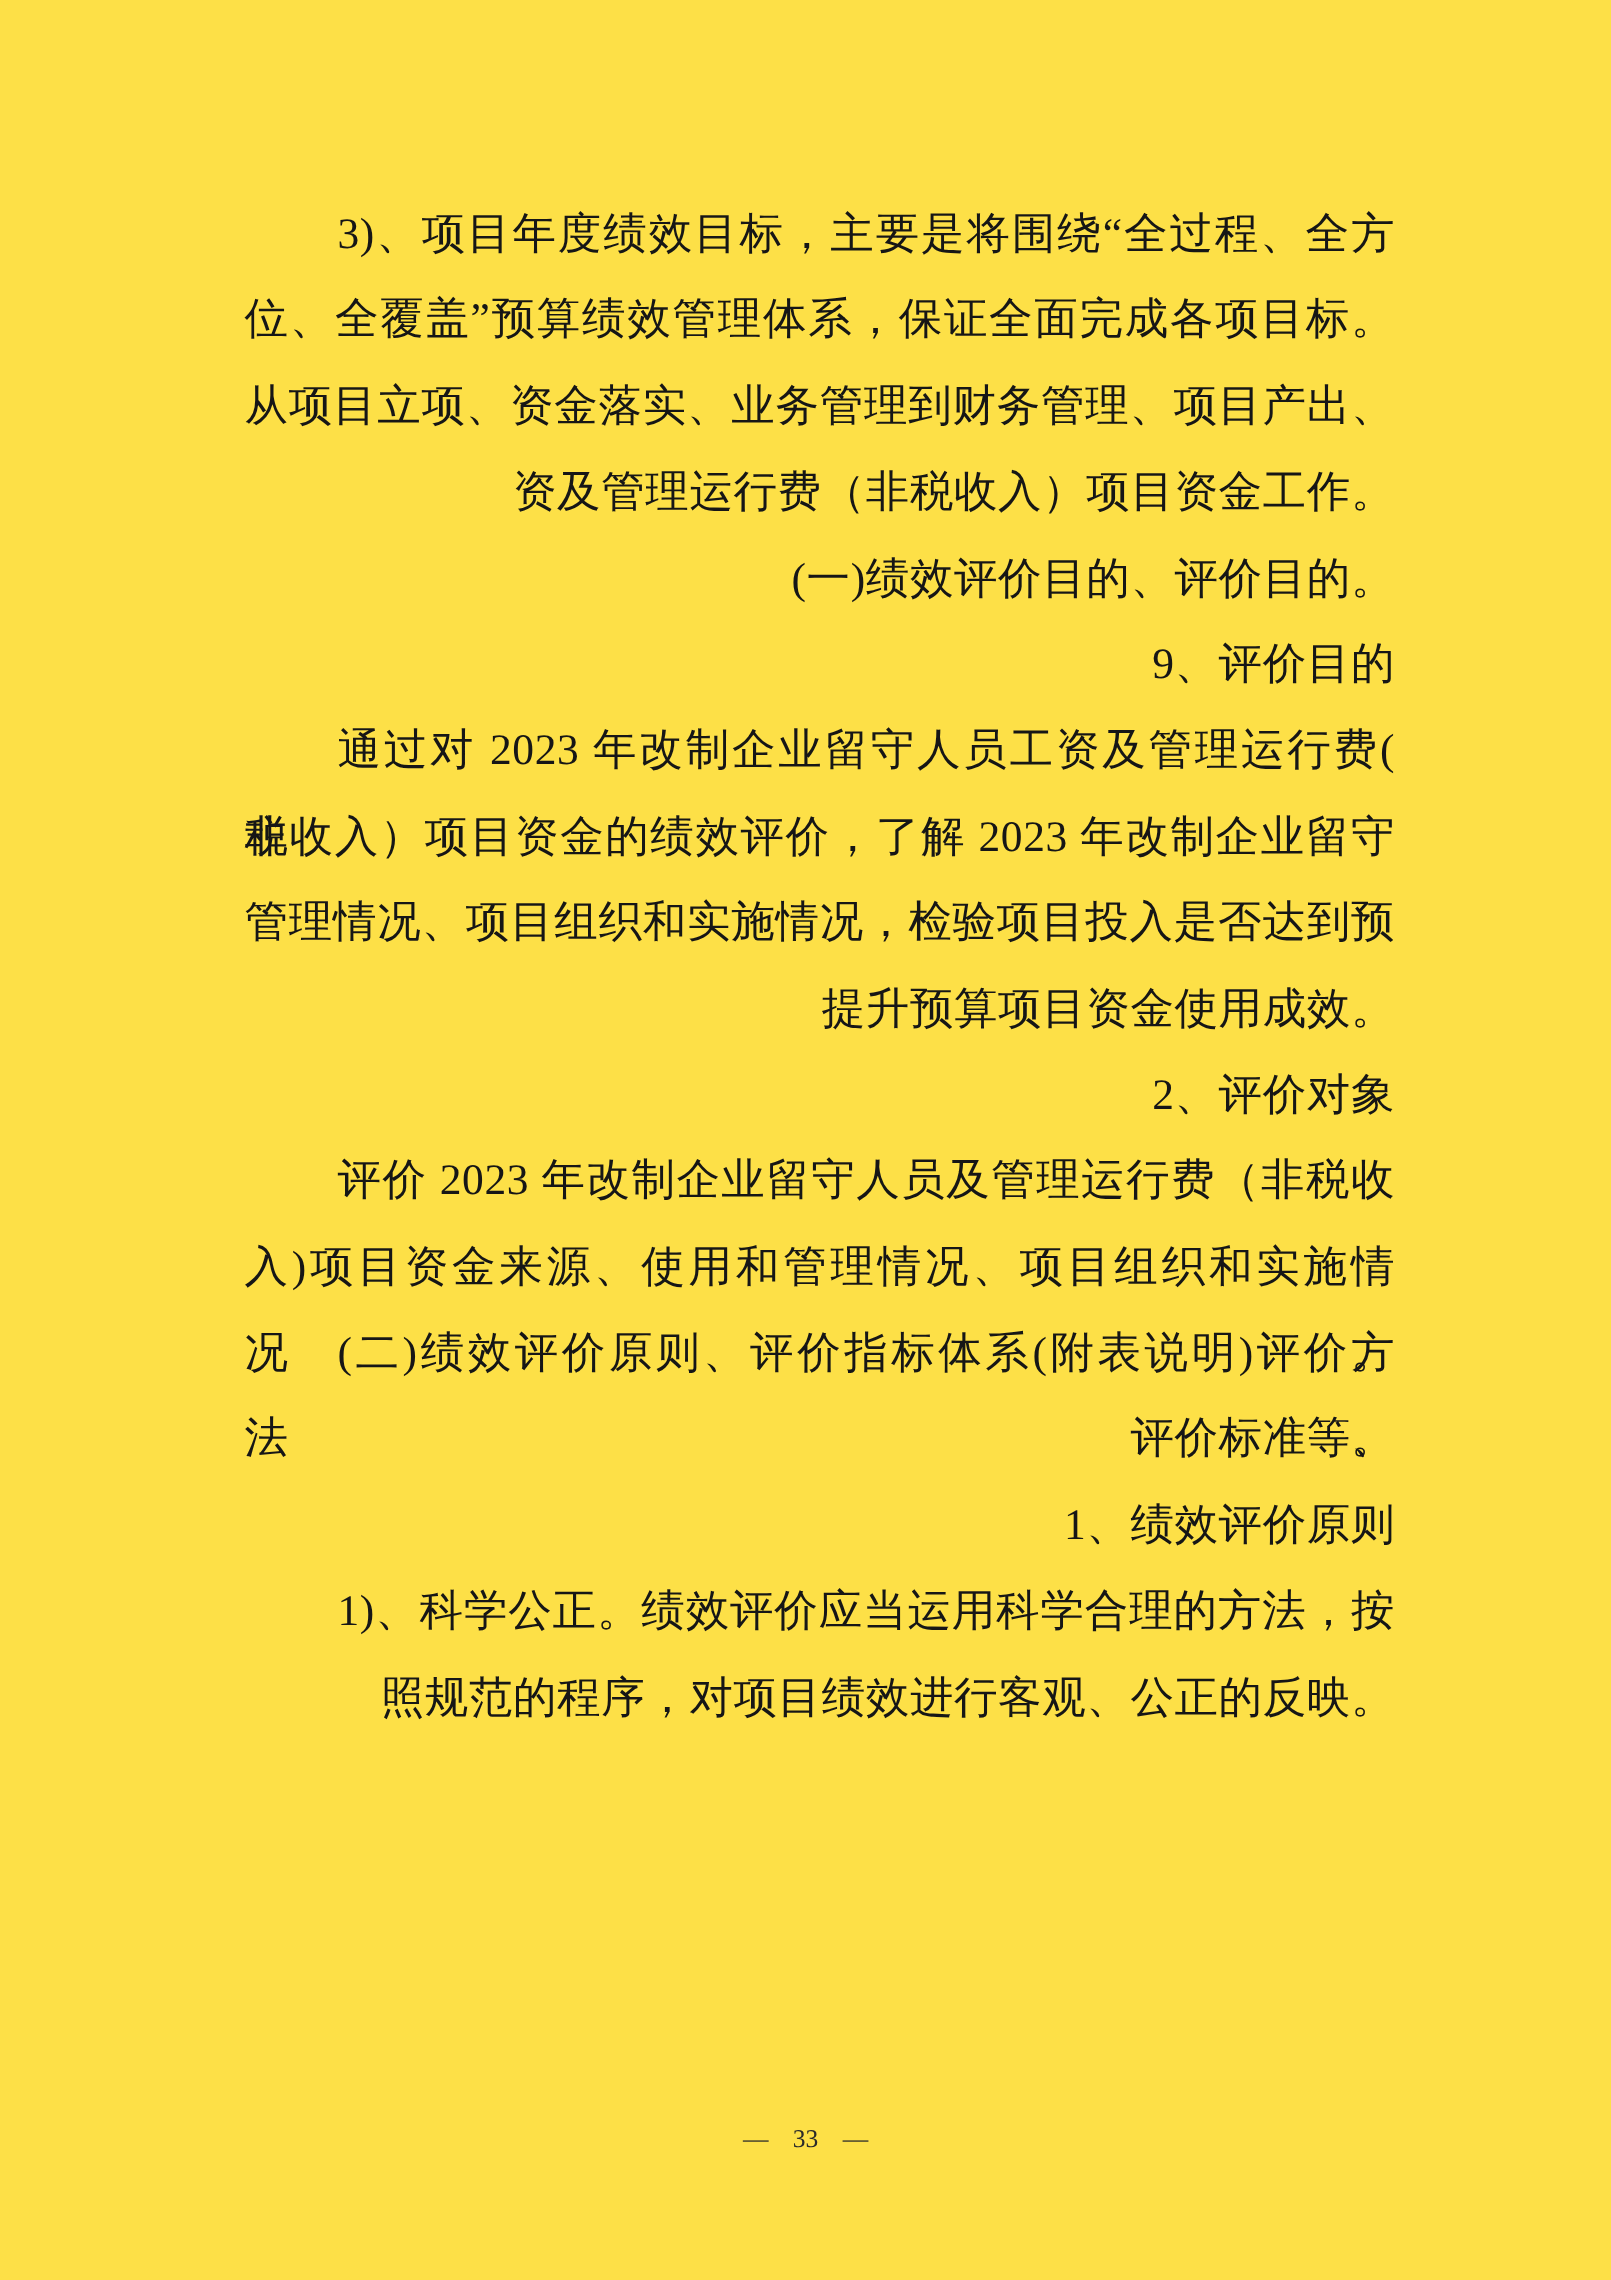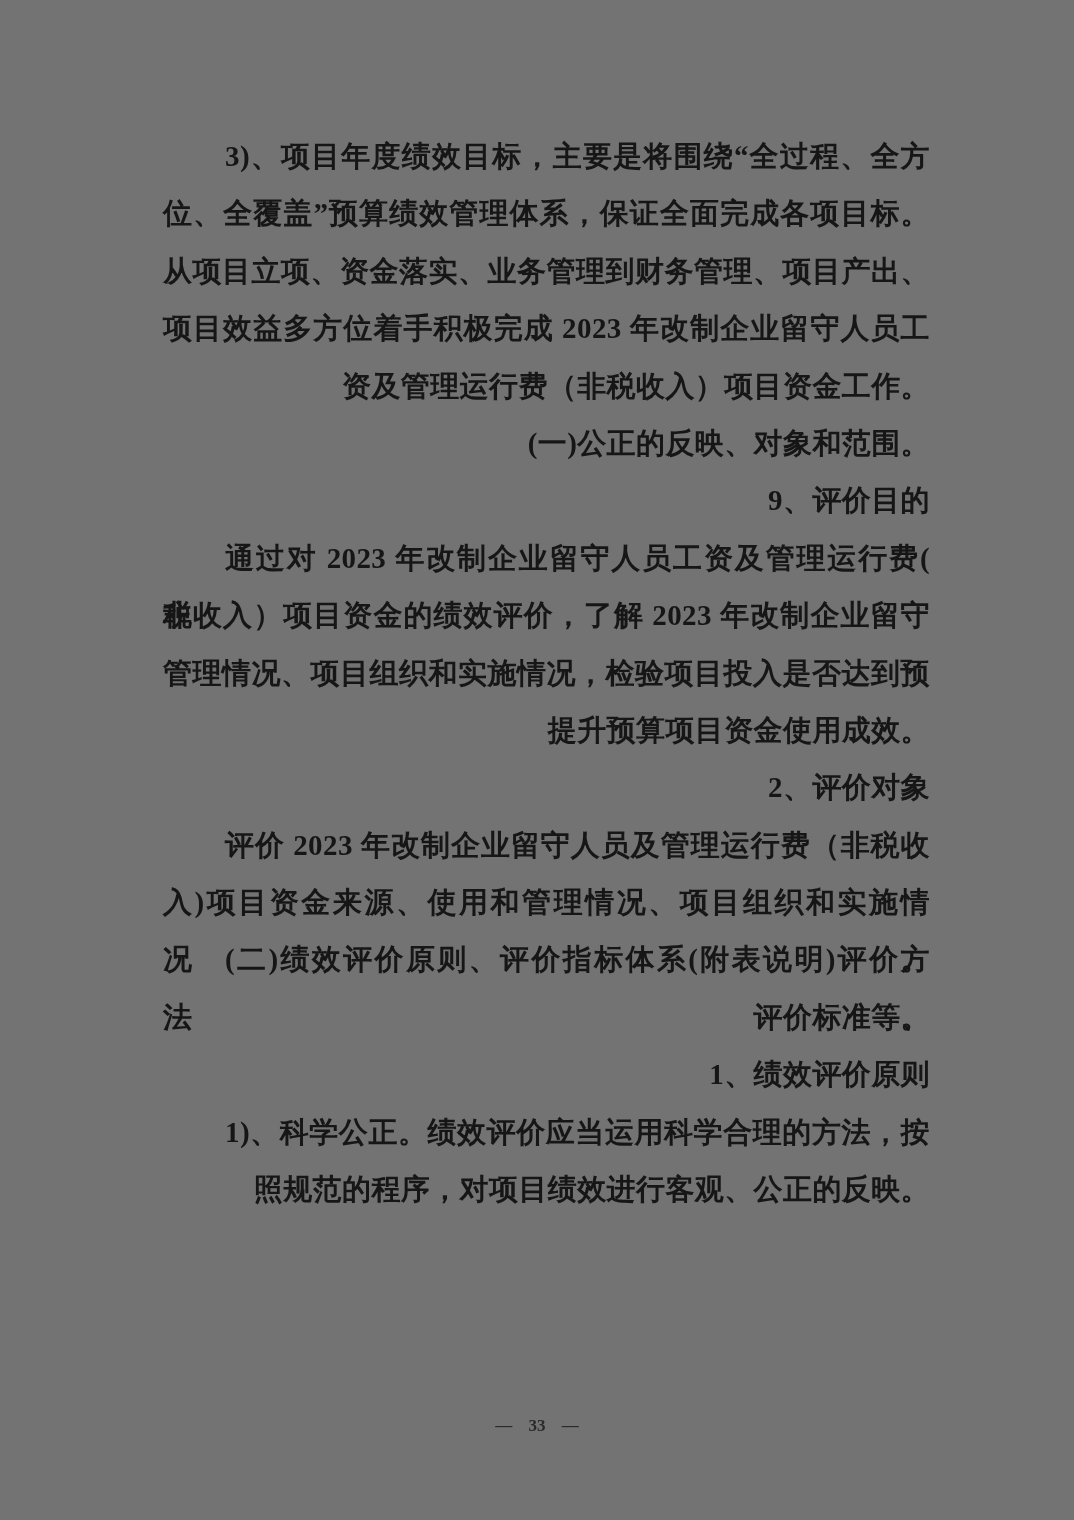--- a/index.html
+++ b/index.html
@@ -13,23 +13,22 @@
     background: #ffffff;
     font-family: "Liberation Serif", "DejaVu Serif", serif;
     color: #161616;
   }
   .page {
     position: absolute;
     left: 0;
     top: 0;
     width: 1074px;
     height: 1520px;
-    background: #737373;
+    background: #fde047;
     overflow: hidden;
-    font-weight: bold;
   }
   .text-block {
     position: absolute;
     left: 163px;
     top: 128px;
     width: 767px;
   }
   .line {
     height: 57.4px;
     line-height: 57.4px;
@@ -60,23 +59,22 @@
   }
 </style>
 </head>
 <body>
 
 <div class="page">
   <div class="text-block">
     <div class="line indent stretch">3)、项目年度绩效目标，主要是将围绕“全过程、全方</div>
     <div class="line stretch">位、全覆盖”预算绩效管理体系，保证全面完成各项目标。</div>
     <div class="line stretch">从项目立项、资金落实、业务管理到财务管理、项目产出、</div>
-    <div class="line stretch">项目效益多方位着手积极完成 2023 年改制企业留守人员工</div>
     <div class="line">资及管理运行费（非税收入）项目资金工作。</div>
-    <div class="line indent">(一)公正的反映、对象和范围。</div>
+    <div class="line indent">(一)绩效评价目的、评价目的。</div>
     <div class="line indent">9、评价目的</div>
     <div class="line indent stretch">通过对 2023 年改制企业留守人员工资及管理运行费( 非</div>
     <div class="line stretch">税收入）项目资金的绩效评价，了解 2023 年改制企业留守</div>
     <div class="line stretch">管理情况、项目组织和实施情况，检验项目投入是否达到预</div>
     <div class="line">提升预算项目资金使用成效。</div>
     <div class="line indent">2、评价对象</div>
     <div class="line indent stretch">评价 2023 年改制企业留守人员及管理运行费（非税收</div>
     <div class="line stretch">入)项目资金来源、使用和管理情况、项目组织和实施情况。</div>
     <div class="line indent stretch">(二)绩效评价原则、评价指标体系(附表说明)评价方法、</div>
     <div class="line">评价标准等。</div>

